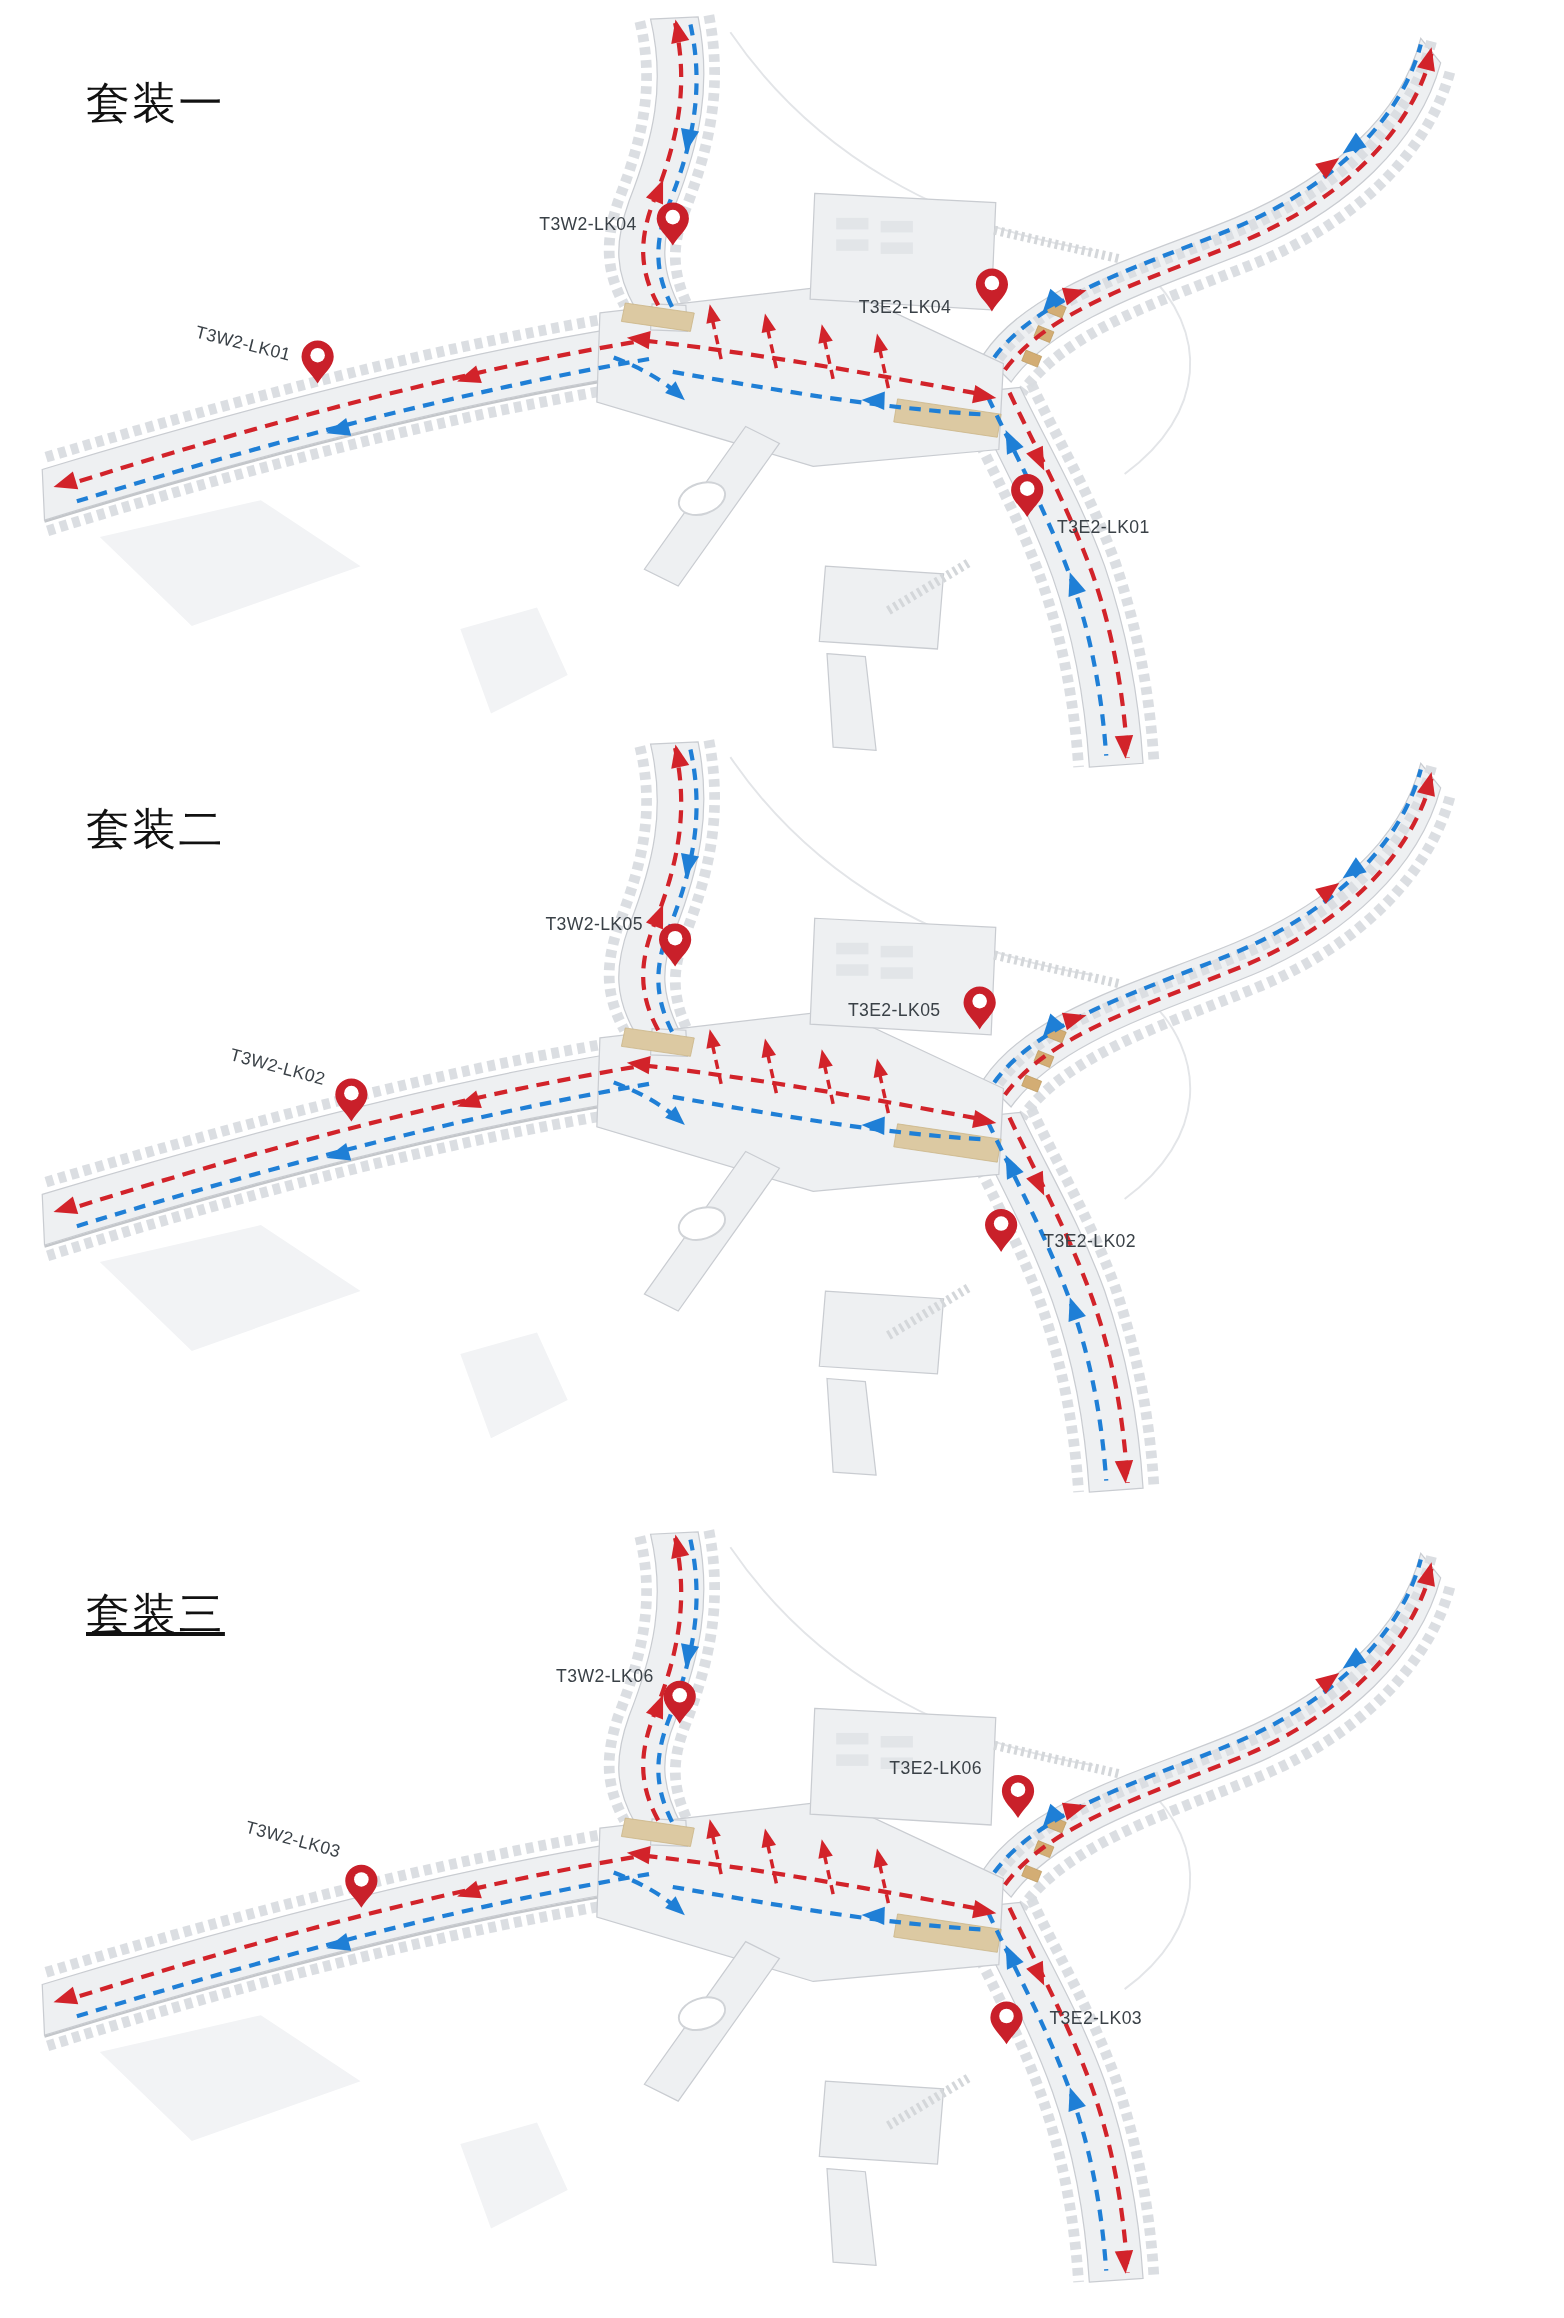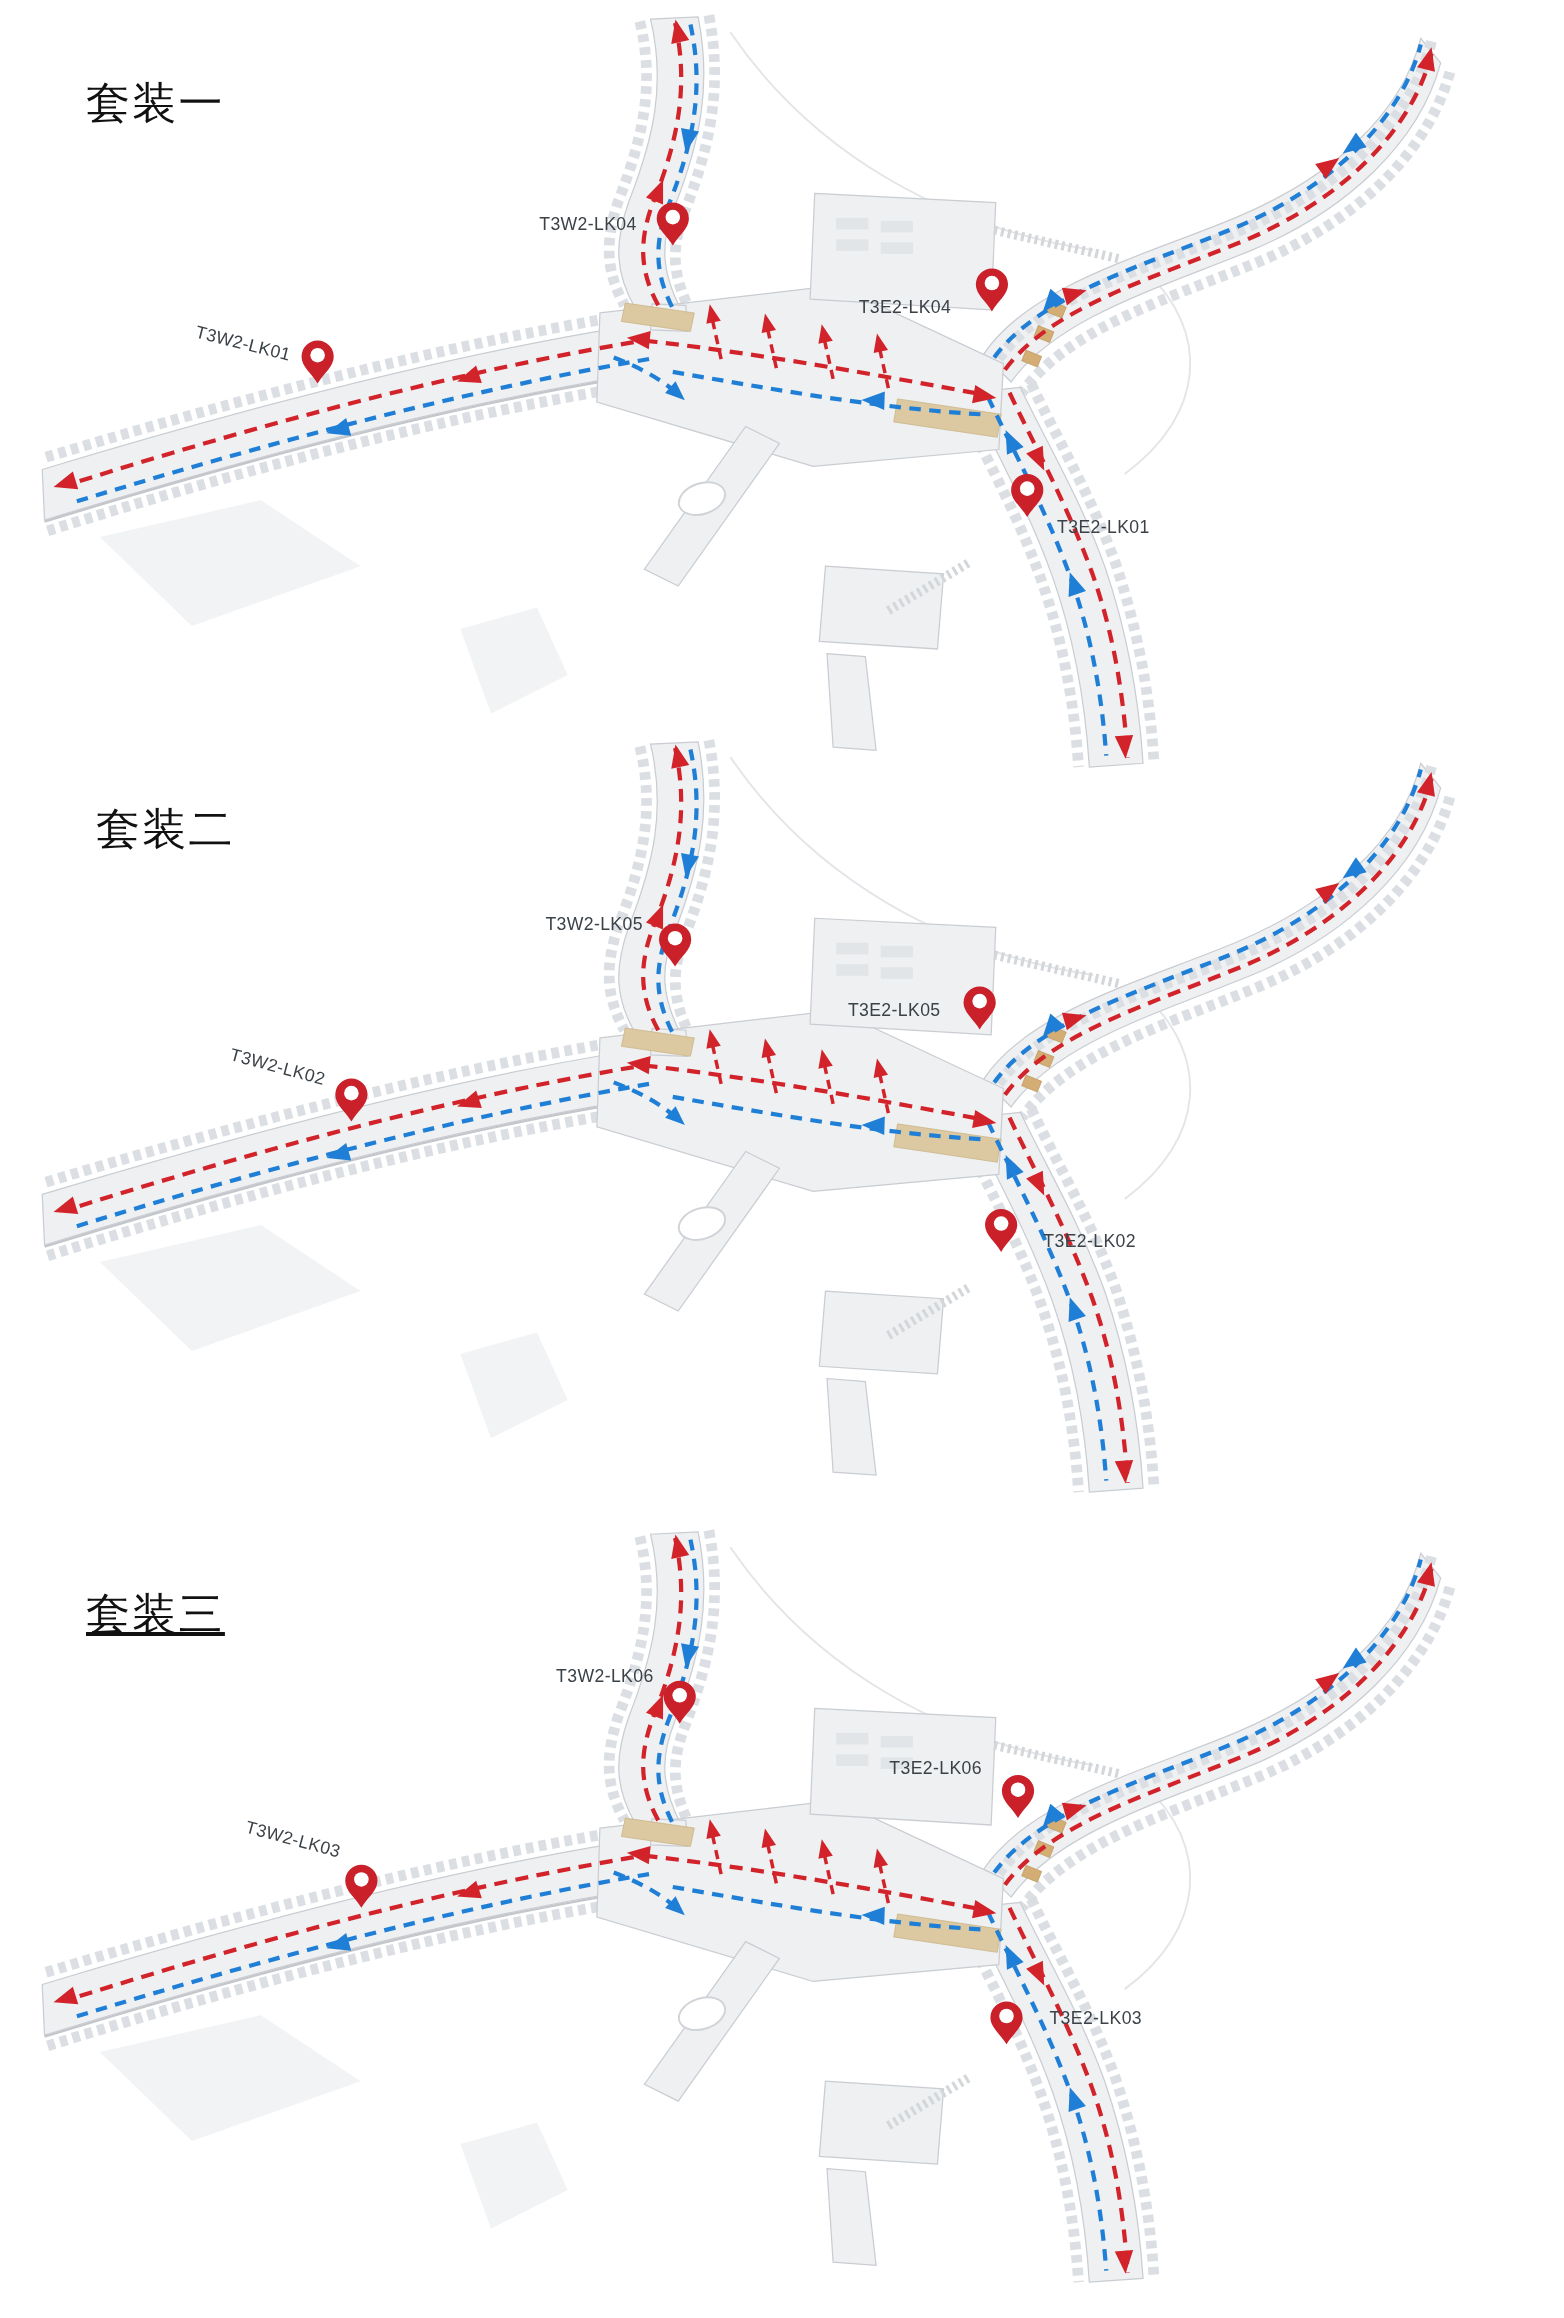--- a/index.html
+++ b/index.html
@@ -6,21 +6,21 @@
     --red:#d2232a; --blue:#1f7fd6; --pin:#c9202a;
     --bld-fill:#eef0f2; --bld-stroke:#c9ccd1; --rib:#d9dce0;
     --beige:#dcc9a2; --beige2:#d3ad74; --label:#3a4147; --title:#111111;
     --apron:#f2f3f5; --court:#e3e5e8; --bridge:#d4d7da;
   }
   html,body{margin:0;padding:0;background:#ffffff;}
   .page{position:relative;width:1565px;height:2319px;background:#ffffff;overflow:hidden;
         font-family:"Liberation Sans","DejaVu Sans",sans-serif;}
   .set-title{position:absolute;left:86px;font-size:44px;font-weight:500;color:var(--title);
              letter-spacing:2.3px;line-height:1;white-space:nowrap;}
-  #title-1{top:81px;} #title-2{top:807px;margin-left:10px;} #title-3{top:1592px;text-decoration:underline;}
+  #title-1{top:81px;} #title-2{top:807px;} #title-3{top:1592px;text-decoration:underline;}
   svg{position:absolute;left:0;top:0;}
   .bld{fill:var(--bld-fill);stroke:var(--bld-stroke);stroke-width:1.6;}
   .bld-light{fill:var(--apron);stroke:none;}
   .rib{fill:none;stroke:var(--rib);stroke-width:14;stroke-dasharray:10 7;opacity:.95;}
   .edge{fill:none;stroke:#c3c6ca;stroke-width:3;}
   .court{fill:none;stroke:var(--court);stroke-width:2.5;}
   .bridge{fill:none;stroke:var(--bridge);stroke-width:12;stroke-dasharray:4 5;}
   .beige{fill:var(--beige);stroke:#c9b384;stroke-width:1;}
   .beige2{fill:var(--beige2);stroke:#b99558;stroke-width:.8;}
   .redline{fill:none;stroke:var(--red);stroke-width:5.5;stroke-dasharray:17 11;}

